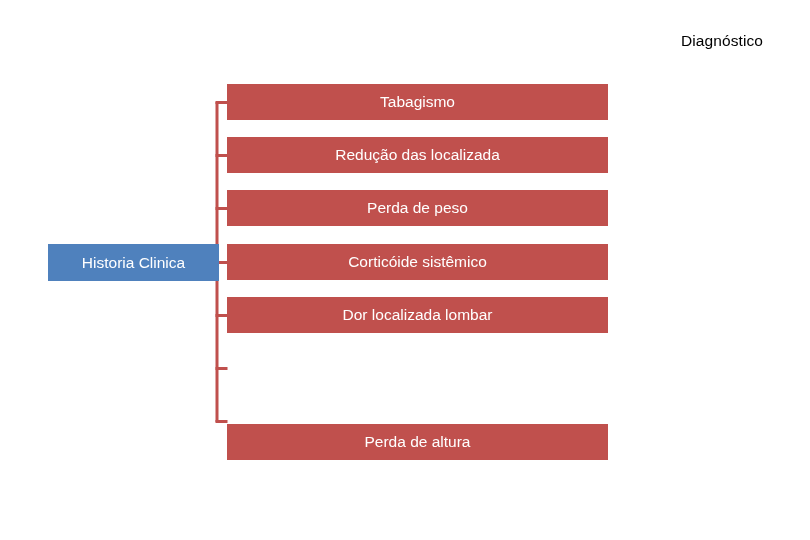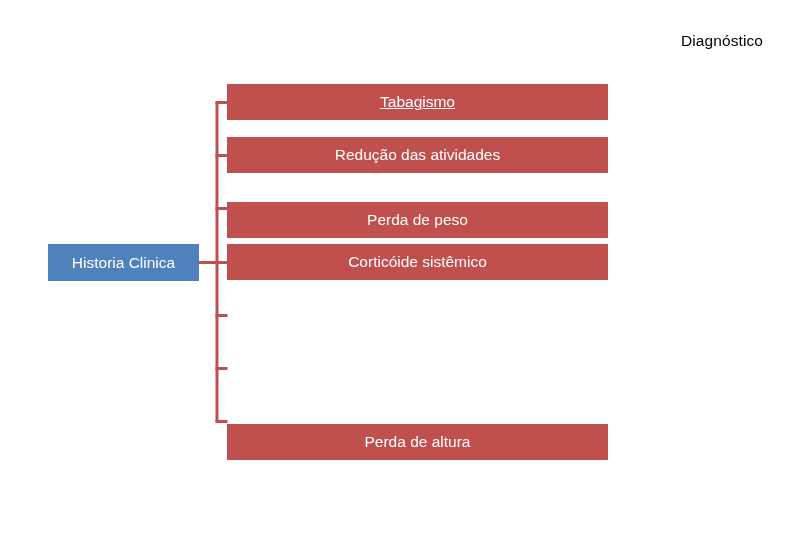--- a/index.html
+++ b/index.html
@@ -32,21 +32,21 @@
     white-space: nowrap;
     letter-spacing: 0.1px;
     text-align: right;
   }
 
   
   #root-node {
     position: absolute;
     left: 48px;
     top: 244px;
-    width: 151px;
+    width: 171px;
     height: 37px;
     background: #4F81BD;
     color: #ffffff;
     display: flex;
     align-items: center;
     justify-content: center;
     font-size: 15.5px;
     line-height: 18px;
     white-space: nowrap;
     box-sizing: border-box;
@@ -96,25 +96,26 @@
     <rect x="215.5" y="154" width="12" height="3" fill="#C0504D"></rect>
     <rect x="215.5" y="207" width="12" height="3" fill="#C0504D"></rect>
     <rect x="215.5" y="261" width="12" height="3" fill="#C0504D"></rect>
     <rect x="215.5" y="314" width="12" height="3" fill="#C0504D"></rect>
     <rect x="215.5" y="367" width="12" height="3" fill="#C0504D"></rect>
     <rect x="215.5" y="420" width="12" height="3" fill="#C0504D"></rect>
   </svg>
 
   <div id="root-node">Historia Clinica</div>
 
-  <div class="child-node" style="top:84px;text-decoration:underline;">Tabagismo</div>
+  <div class="child-node" style="top:84px;">Tabagismo</div>
 
-  <div class="child-node" style="top:137px;">Redução das atividades</div>
+  <div class="child-node" style="top:137px;">Redução das localizada</div>
 
-  <div class="child-node" style="top:190px;margin-top:12px;">Perda de peso</div>
+  <div class="child-node" style="top:190px;">Perda de peso</div>
 
   <div class="child-node" style="top:244px;text-align:center;">Corticóide sistêmico</div>
 
+  <div class="child-node" style="top:297px;">Dor localizada lombar</div>
 
 
   <div class="child-node" style="top:404px;margin-top:20px;">Perda de altura</div>
 
 </div>
 
 </body></html>

